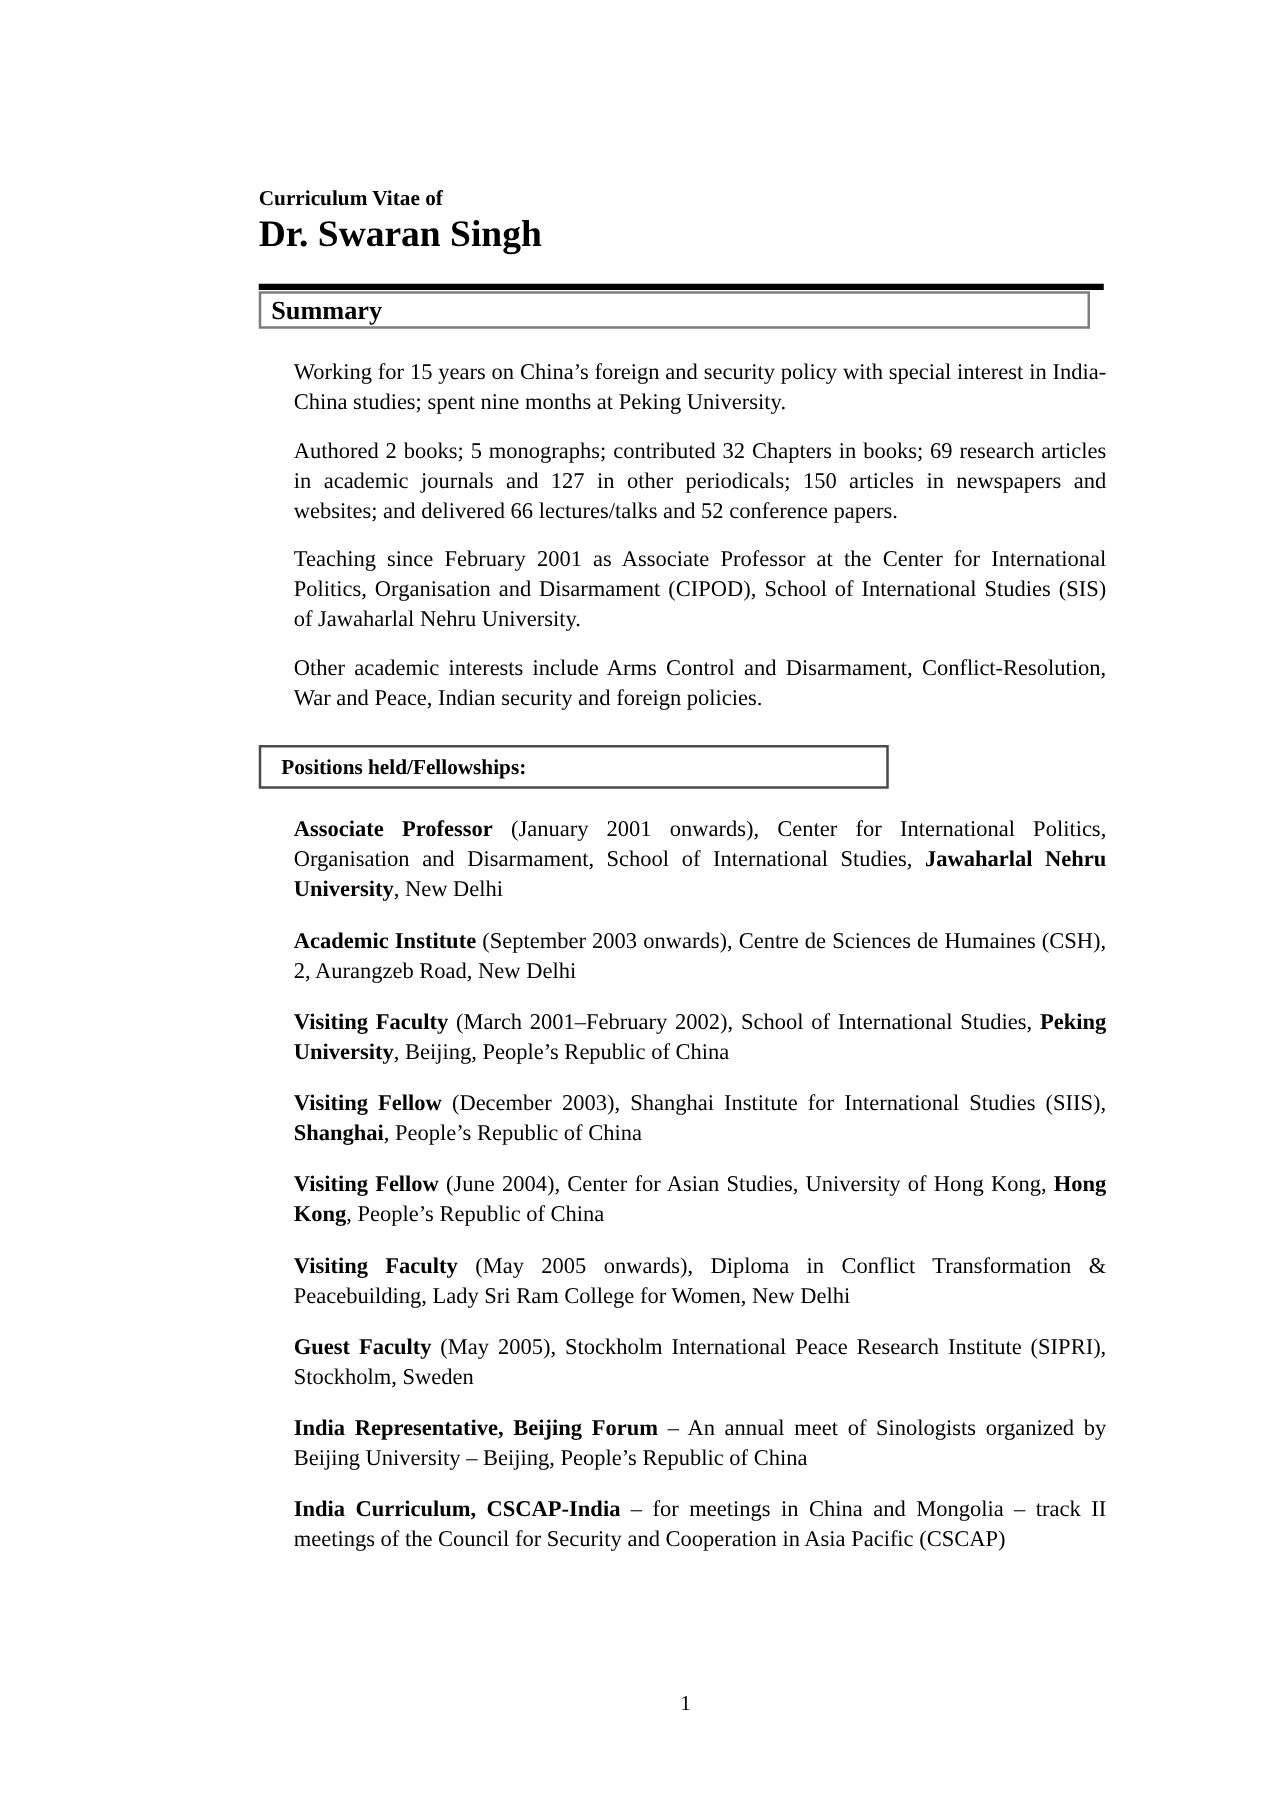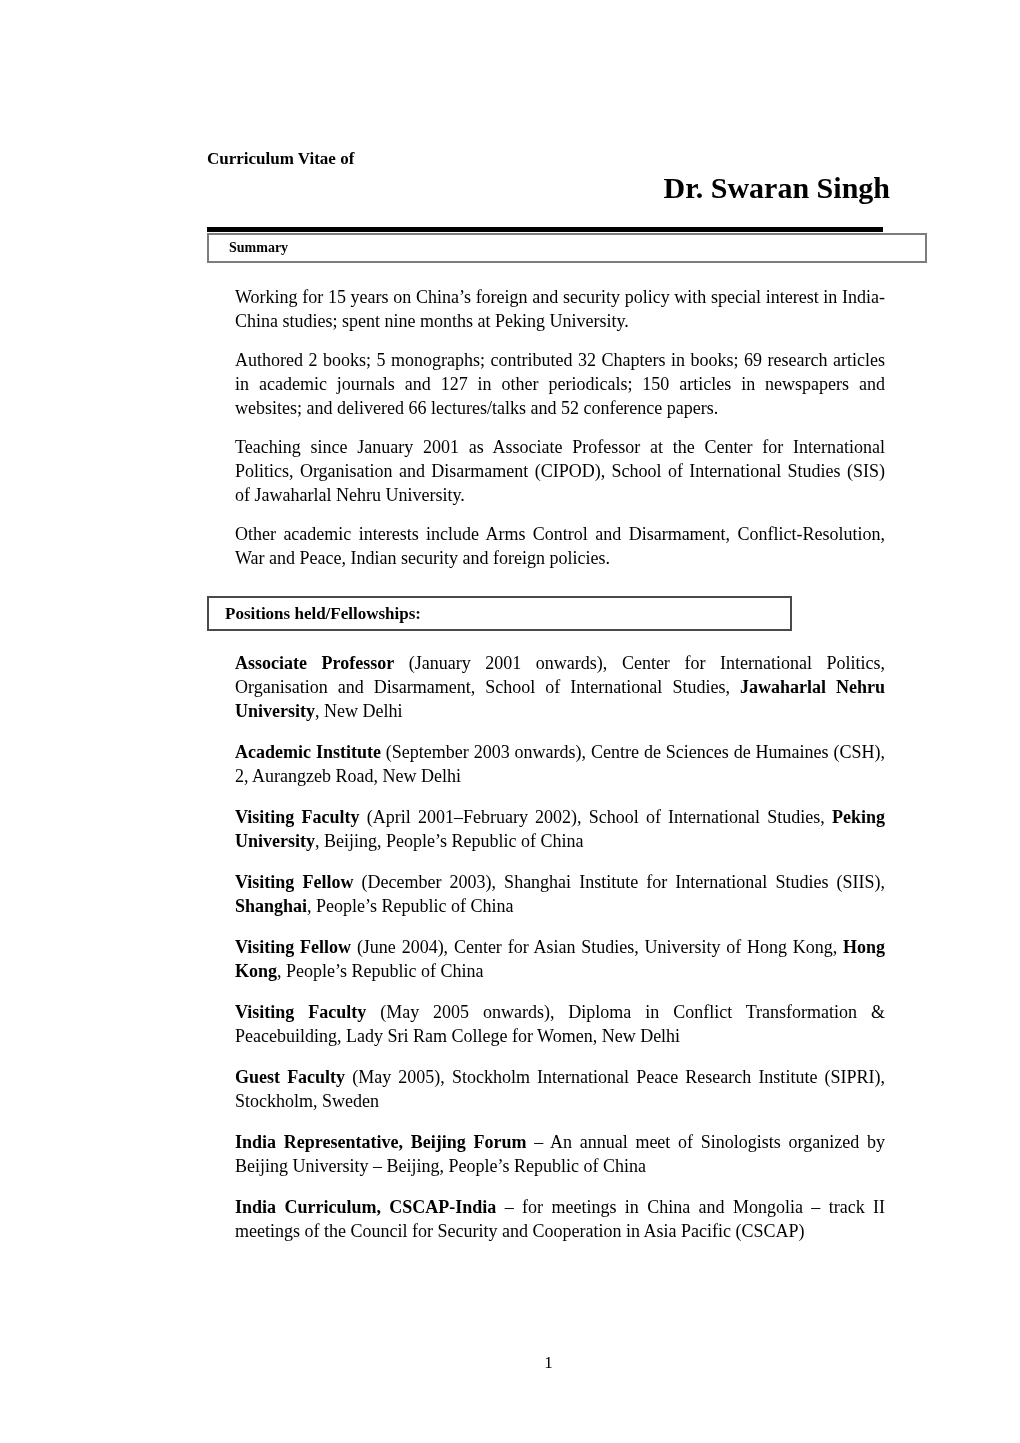--- a/index.html
+++ b/index.html
@@ -22,47 +22,47 @@
     width: 683px;
     padding-top: 148px;
   }
   .supertitle {
     text-align: left;
     font-weight: bold;
     font-size: 17px;
     line-height: 22px;
   }
   .doc-title {
-    text-align: right;
+    text-align: left;
     font-weight: bold;
     font-size: 30px;
     line-height: 36px;
   }
   .rule {
     margin-top: 21px;
     width: 676px;
     height: 5px;
     background: #000000;
   }
   .heading-box {
     border: 2px solid #7d7d7d;
     background: #ffffff;
     box-sizing: border-box;
   }
   .summary-box {
     margin-top: 1px;
-    width: 720px;
-    padding: 3px 20px;
-    font-size: 14px;
+    width: 665px;
+    padding: 3px 8px;
+    font-size: 21px;
     font-weight: bold;
     line-height: 20px;
   }
   .positions-box {
     margin-top: 26px;
-    width: 585px;
+    width: 504px;
     padding: 5px 16px;
     font-size: 17px;
     font-weight: bold;
     line-height: 21px;
     border-color: #4a4a4a;
   }
   .body-text {
     margin-left: 11px;
     width: 667px;
   }
@@ -106,32 +106,32 @@
 
   <div class="rule"></div>
 
   <div class="heading-box summary-box">
     <span>Summary</span>
   </div>
 
   <div class="body-text summary-text">
     <p>Working for 15 years on China’s foreign and security policy with special interest in India-China studies; spent nine months at Peking University.</p>
     <p>Authored 2 books; 5 monographs; contributed 32 Chapters in books; 69 research articles in academic journals and 127 in other periodicals; 150 articles in newspapers and websites; and delivered 66 lectures/talks and 52 conference papers.</p>
-    <p>Teaching since January 2001 as Associate Professor at the Center for International Politics, Organisation and Disarmament (CIPOD), School of International Studies (SIS) of Jawaharlal Nehru University.</p>
+    <p>Teaching since February 2001 as Associate Professor at the Center for International Politics, Organisation and Disarmament (CIPOD), School of International Studies (SIS) of Jawaharlal Nehru University.</p>
     <p>Other academic interests include Arms Control and Disarmament, Conflict-Resolution, War and Peace, Indian security and foreign policies.</p>
   </div>
 
   <div class="heading-box positions-box">
     <span>Positions held/Fellowships:</span>
   </div>
 
   <div class="body-text positions-text">
     <p><span class="b">Associate Professor</span><span> (January 2001 onwards), Center for International Politics, Organisation and Disarmament, School of International Studies, </span><span class="b">Jawaharlal Nehru University</span><span>, New Delhi</span></p>
     <p><span class="b">Academic Institute</span><span> (September 2003 onwards), Centre de Sciences de Humaines (CSH), 2, Aurangzeb Road, New Delhi</span></p>
-    <p><span class="b">Visiting Faculty</span><span> (April 2001–February 2002), School of International Studies, </span><span class="b">Peking University</span><span>, Beijing, People’s Republic of China</span></p>
+    <p><span class="b">Visiting Faculty</span><span> (March 2001–February 2002), School of International Studies, </span><span class="b">Peking University</span><span>, Beijing, People’s Republic of China</span></p>
     <p><span class="b">Visiting Fellow</span><span> (December 2003), Shanghai Institute for International Studies (SIIS), </span><span class="b">Shanghai</span><span>, People’s Republic of China</span></p>
     <p><span class="b">Visiting Fellow</span><span> (June 2004), Center for Asian Studies, University of Hong Kong, </span><span class="b">Hong Kong</span><span>, People’s Republic of China</span></p>
     <p><span class="b">Visiting Faculty</span><span> (May 2005 onwards), Diploma in Conflict Transformation &amp; Peacebuilding, Lady Sri Ram College for Women, New Delhi</span></p>
     <p><span class="b">Guest Faculty</span><span> (May 2005), Stockholm International Peace Research Institute (SIPRI), Stockholm, Sweden</span></p>
     <p><span class="b">India Representative, Beijing Forum</span><span> – An annual meet of Sinologists organized by Beijing University – Beijing, People’s Republic of China</span></p>
     <p><span class="b">India Curriculum, CSCAP-India</span><span> – for meetings in China and Mongolia – track II meetings of the Council for Security and Cooperation in Asia Pacific (CSCAP)</span></p>
   </div>
 
 </div>
 

